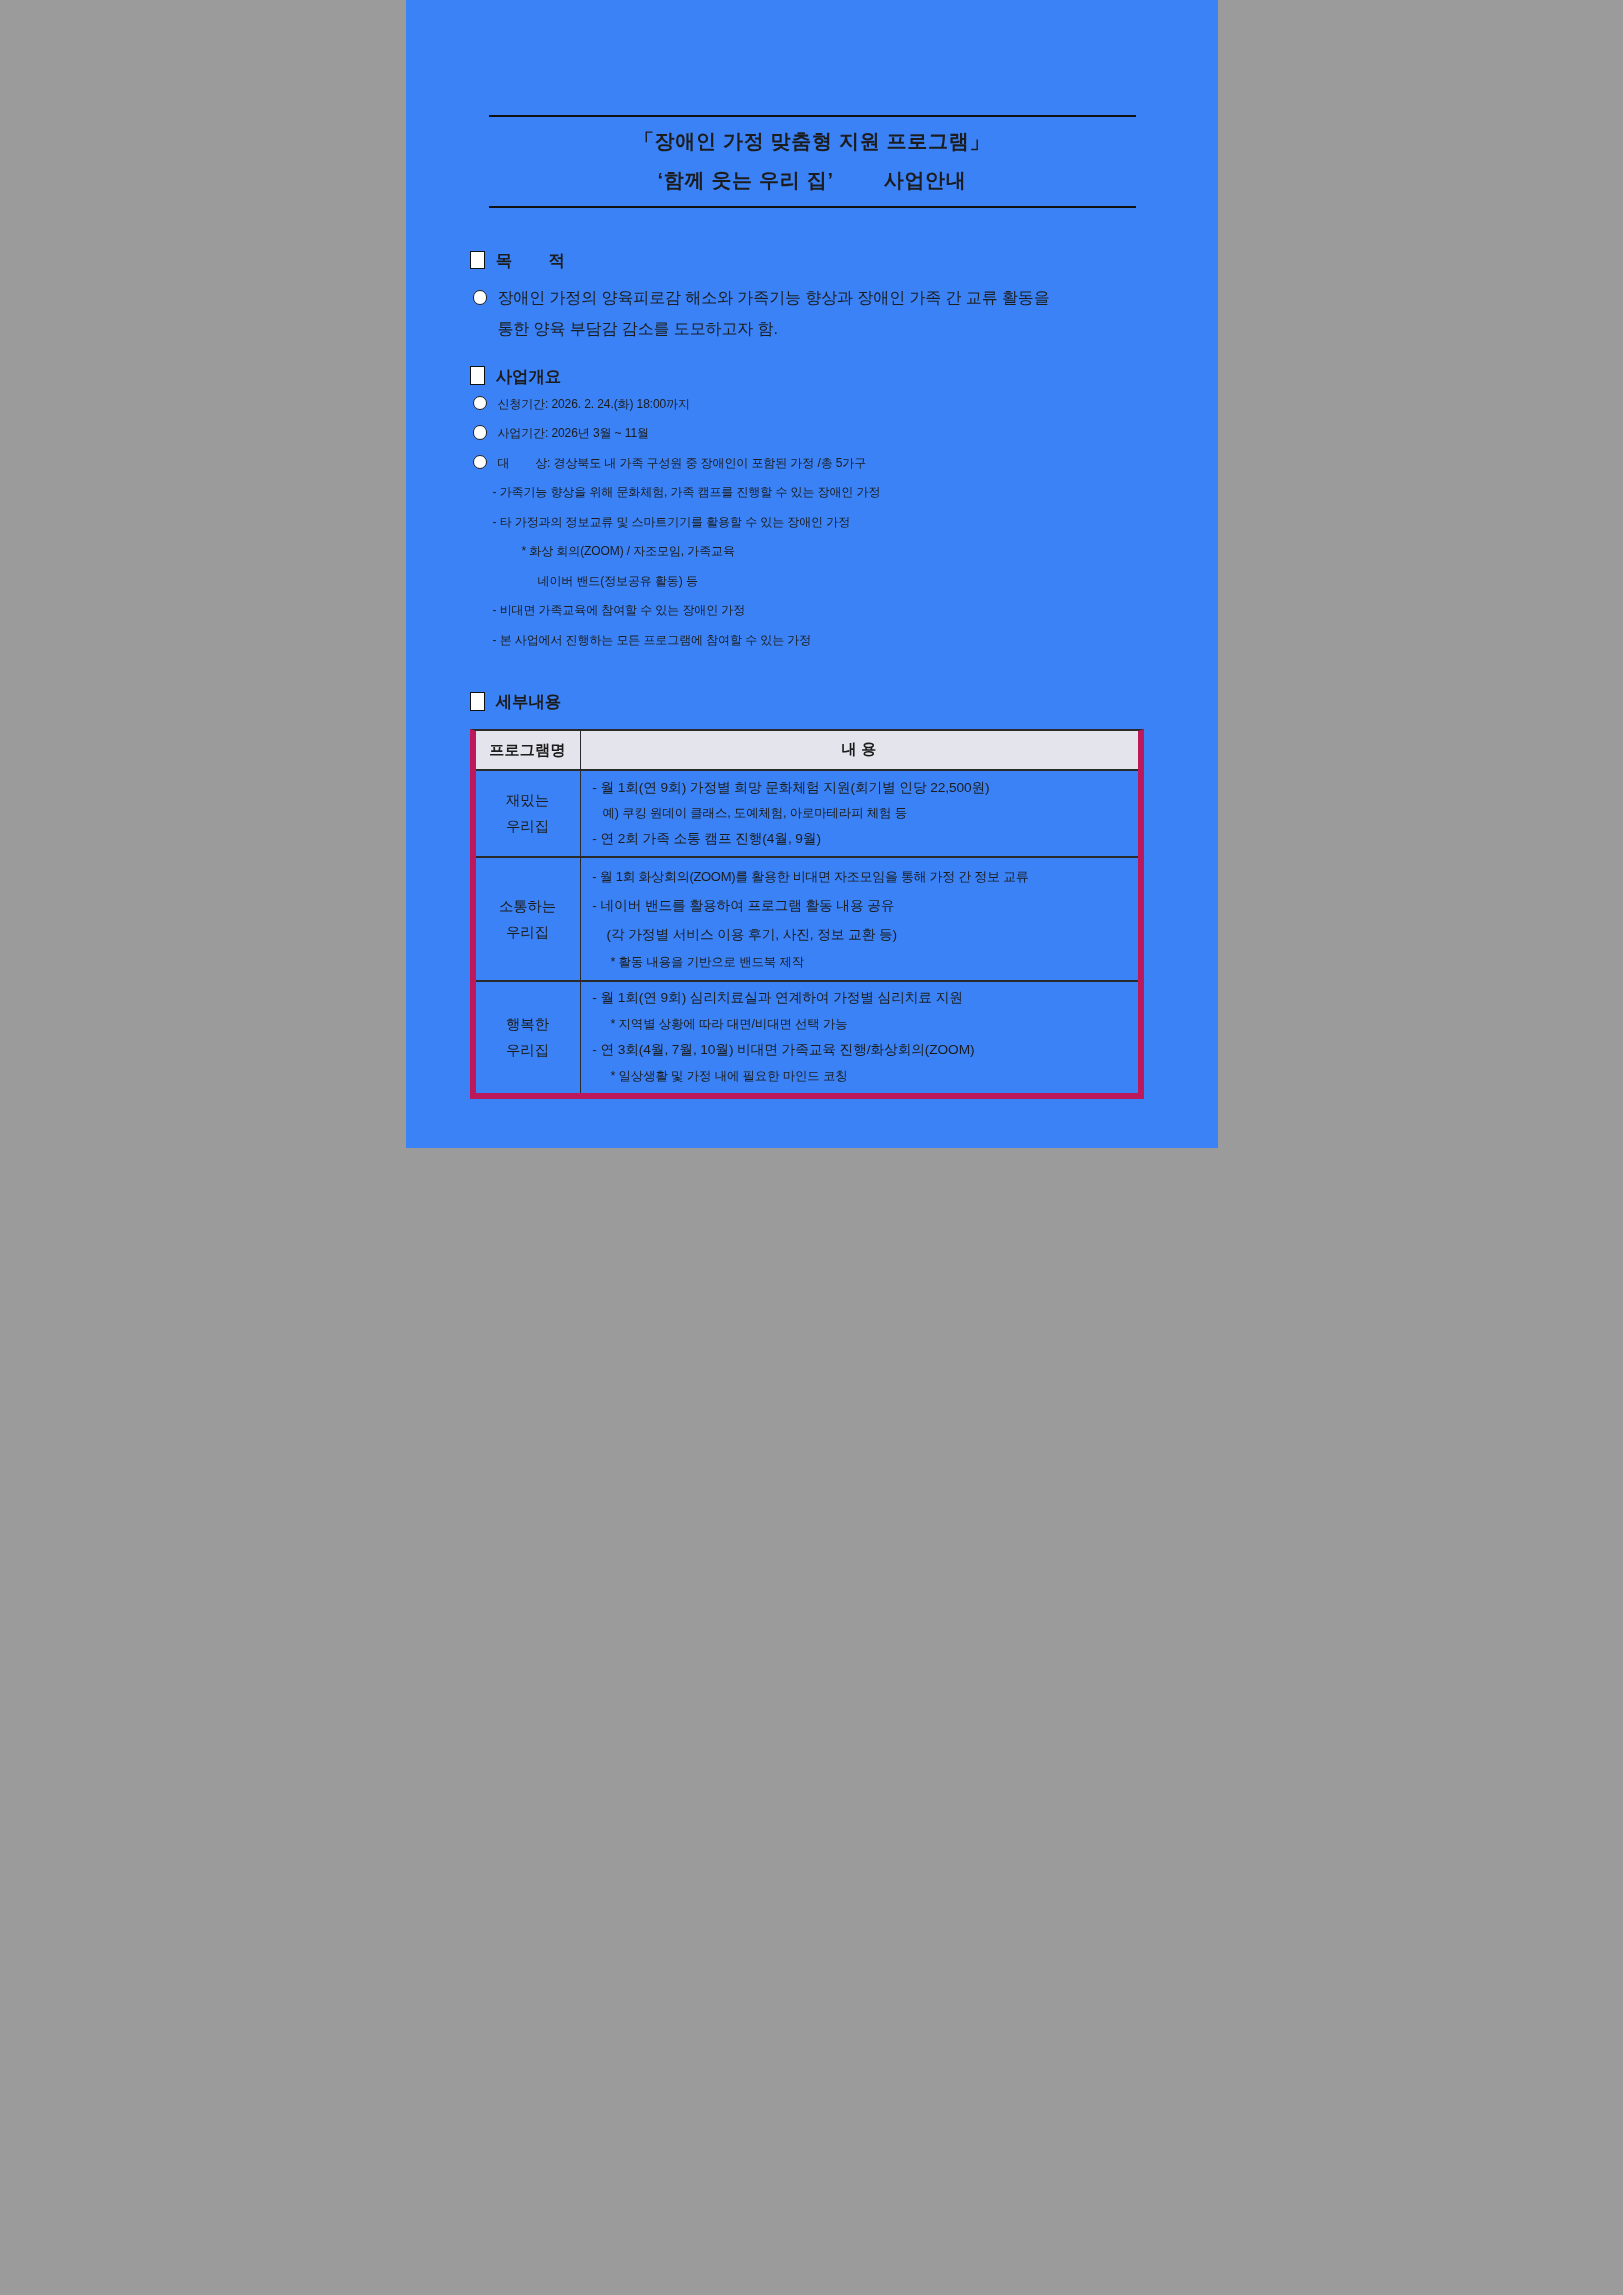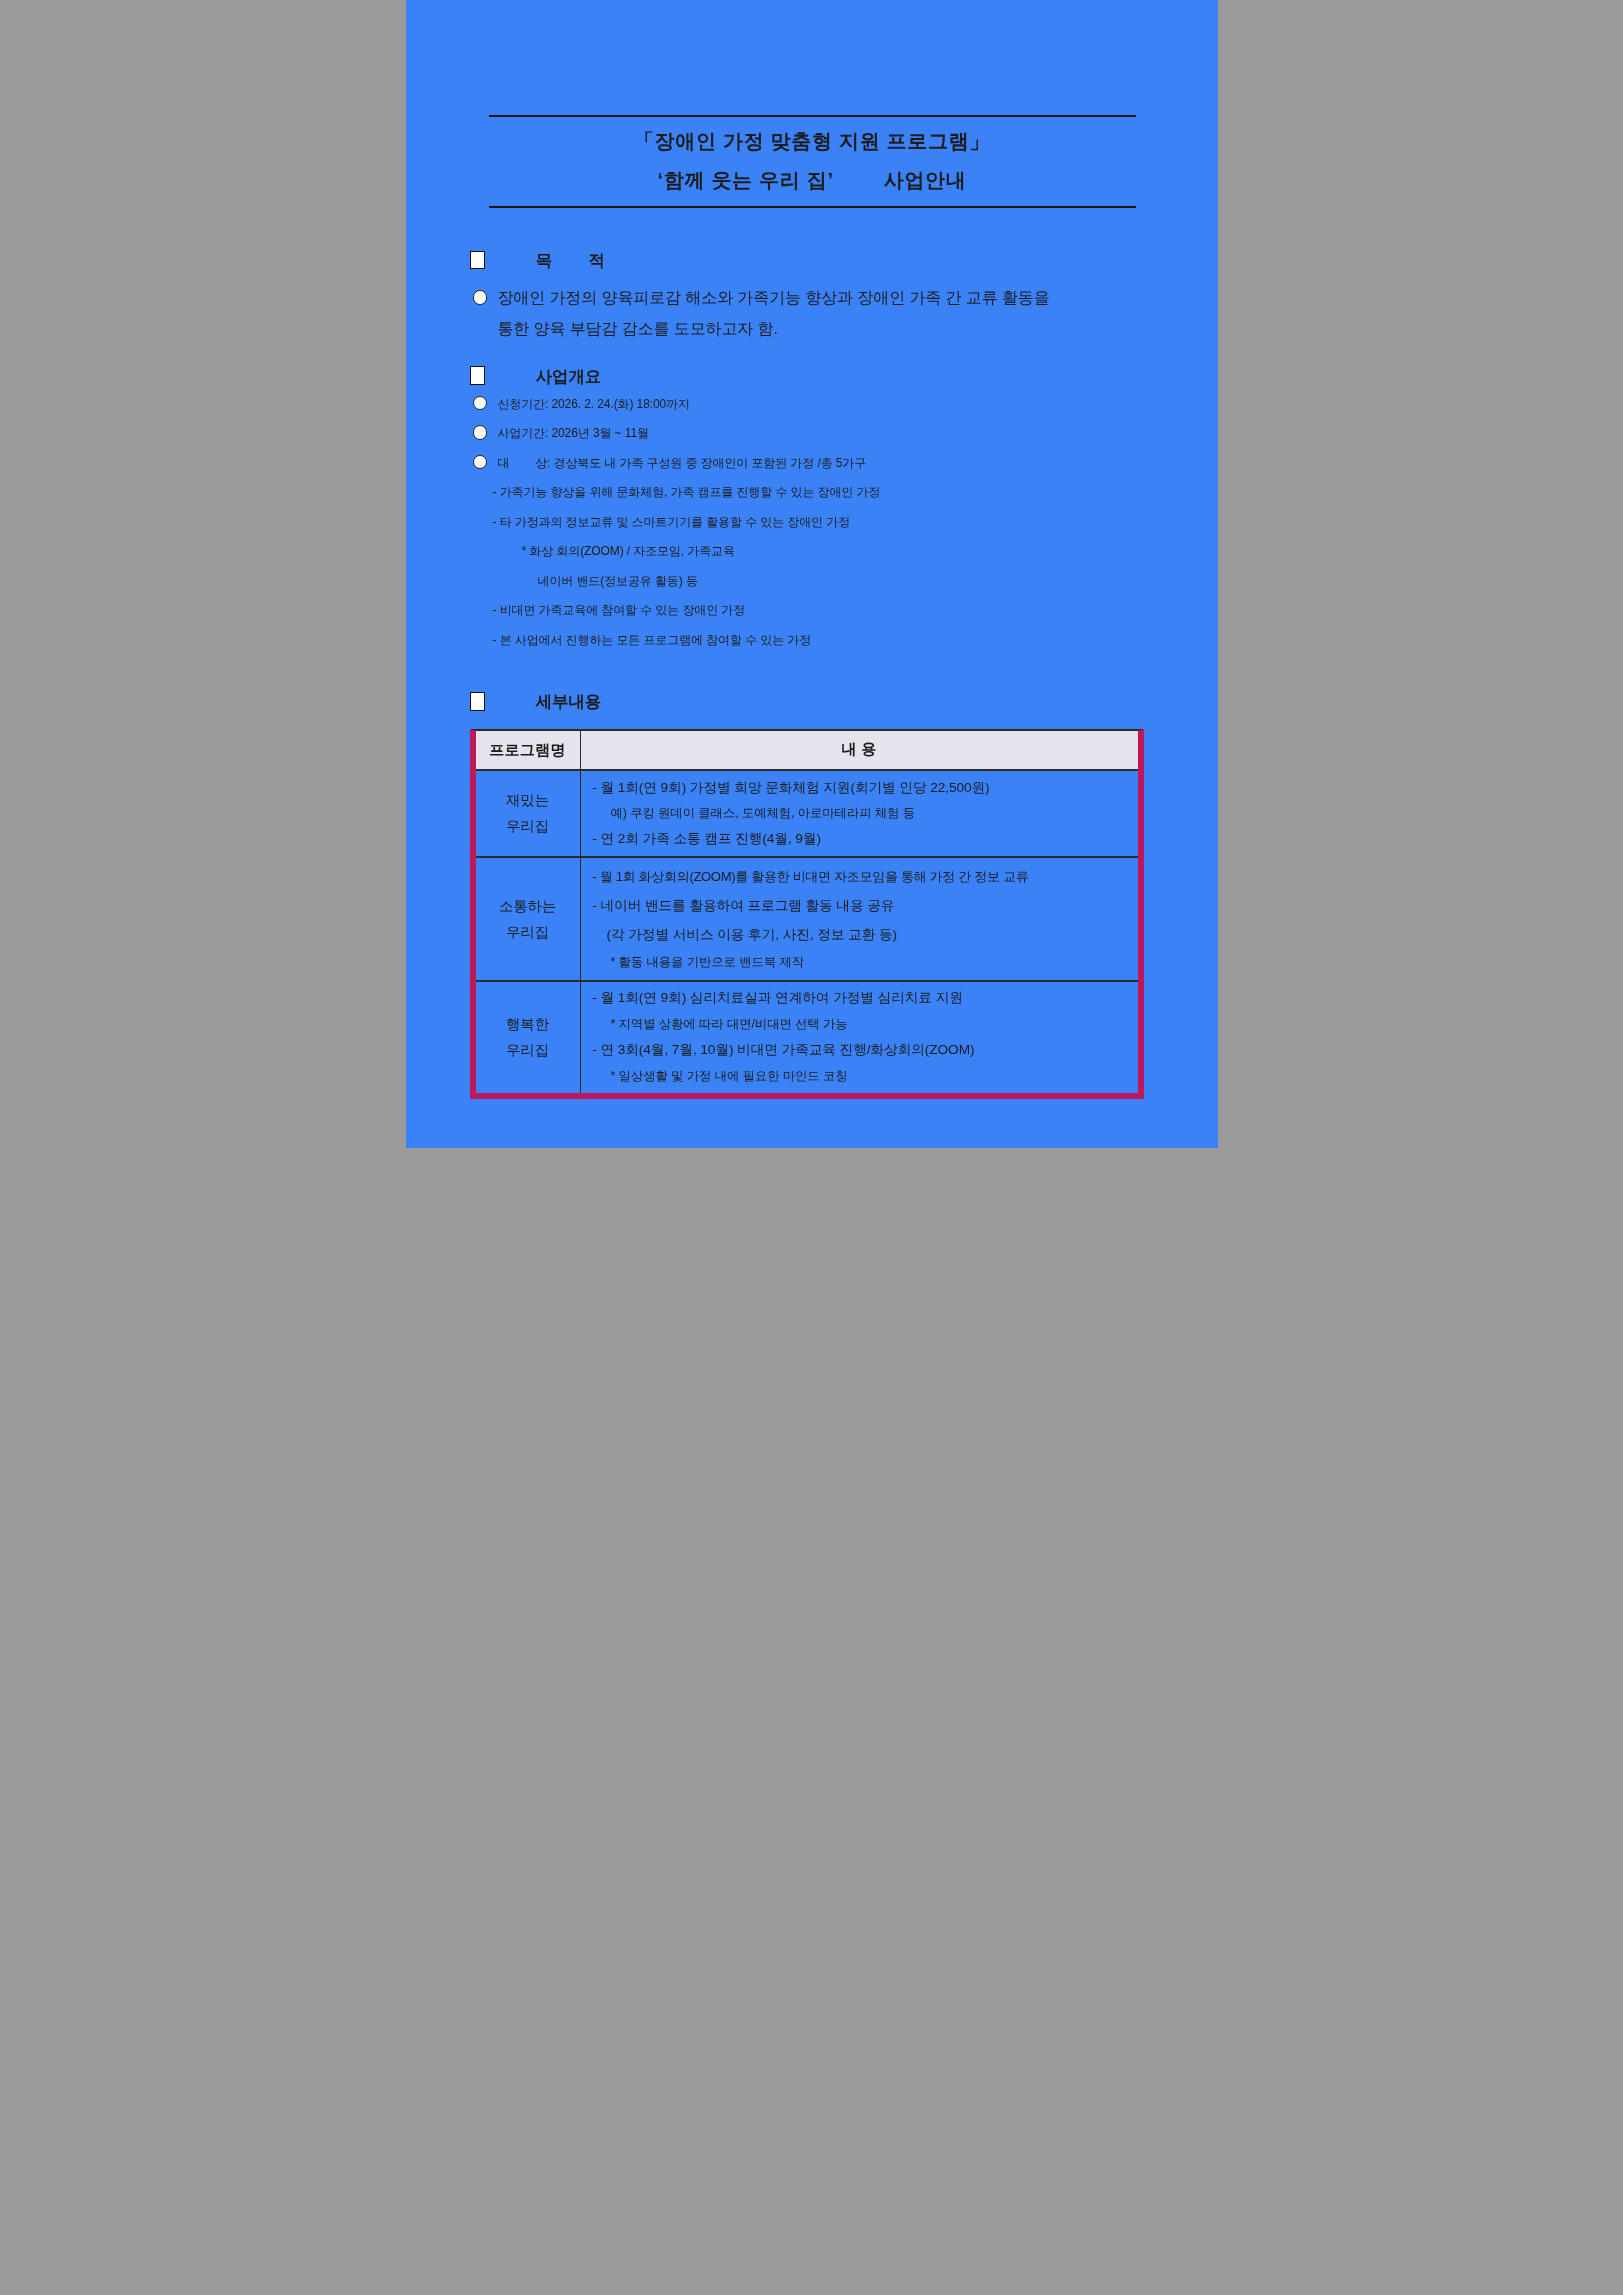--- a/index.html
+++ b/index.html
@@ -13,21 +13,21 @@
   .title-block{
     margin:115px 0 0 83px;width:647px;
     border-top:2.6px solid #111;border-bottom:2.6px solid #111;
     padding:10.5px 0 13px 0;text-align:center;
   }
   .title-line{font-size:20px;font-weight:bold;letter-spacing:0.7px;line-height:26px;}
   .title-line.second{margin-top:13.7px;}
   
   .sec-head{
     display:flex;align-items:center;margin-left:64px;
-    font-size:16.4px;font-weight:bold;line-height:22px;gap:40px;
+    font-size:16.4px;font-weight:bold;line-height:22px;
   }
   .sec-head .sq{
     width:13.7px;height:16.4px;border:1.3px solid #111;
     display:inline-block;margin-right:10.5px;flex:0 0 auto;background:#fff;
   }
   .mt-purpose{margin-top:41px;}
   .mt-overview{margin-top:21px;}
   .mt-details{margin-top:29px;}
   
   .purpose-bullet{
@@ -65,21 +65,21 @@
   }
   .content-cell{
     display:flex;flex-direction:column;justify-content:center;
     padding:3.9px 6.5px 3.9px 0;box-sizing:border-box;
   }
   .r1{min-height:78px;}
   .r2{min-height:122px;}
   .r3{min-height:104px;}
   .c-line{letter-spacing:-0.1px;}
   .c-dash{padding-left:11.8px;font-size:13.7px;line-height:26px;}
-  .c-sub {padding-left:30px;font-size:12.4px;line-height:25px;}
+  .c-sub {padding-left:22px;font-size:12.4px;line-height:25px;}
   .c-cont{padding-left:26px;font-size:13.7px;line-height:29px;}
   .c-star{padding-left:30px;font-size:12.4px;line-height:26px;}
   .c-cond{font-size:13px;letter-spacing:-0.3px;line-height:29px;}
 </style>
 </head>
 <body>
 
 <div class="page">
 
   <div class="title-block">

